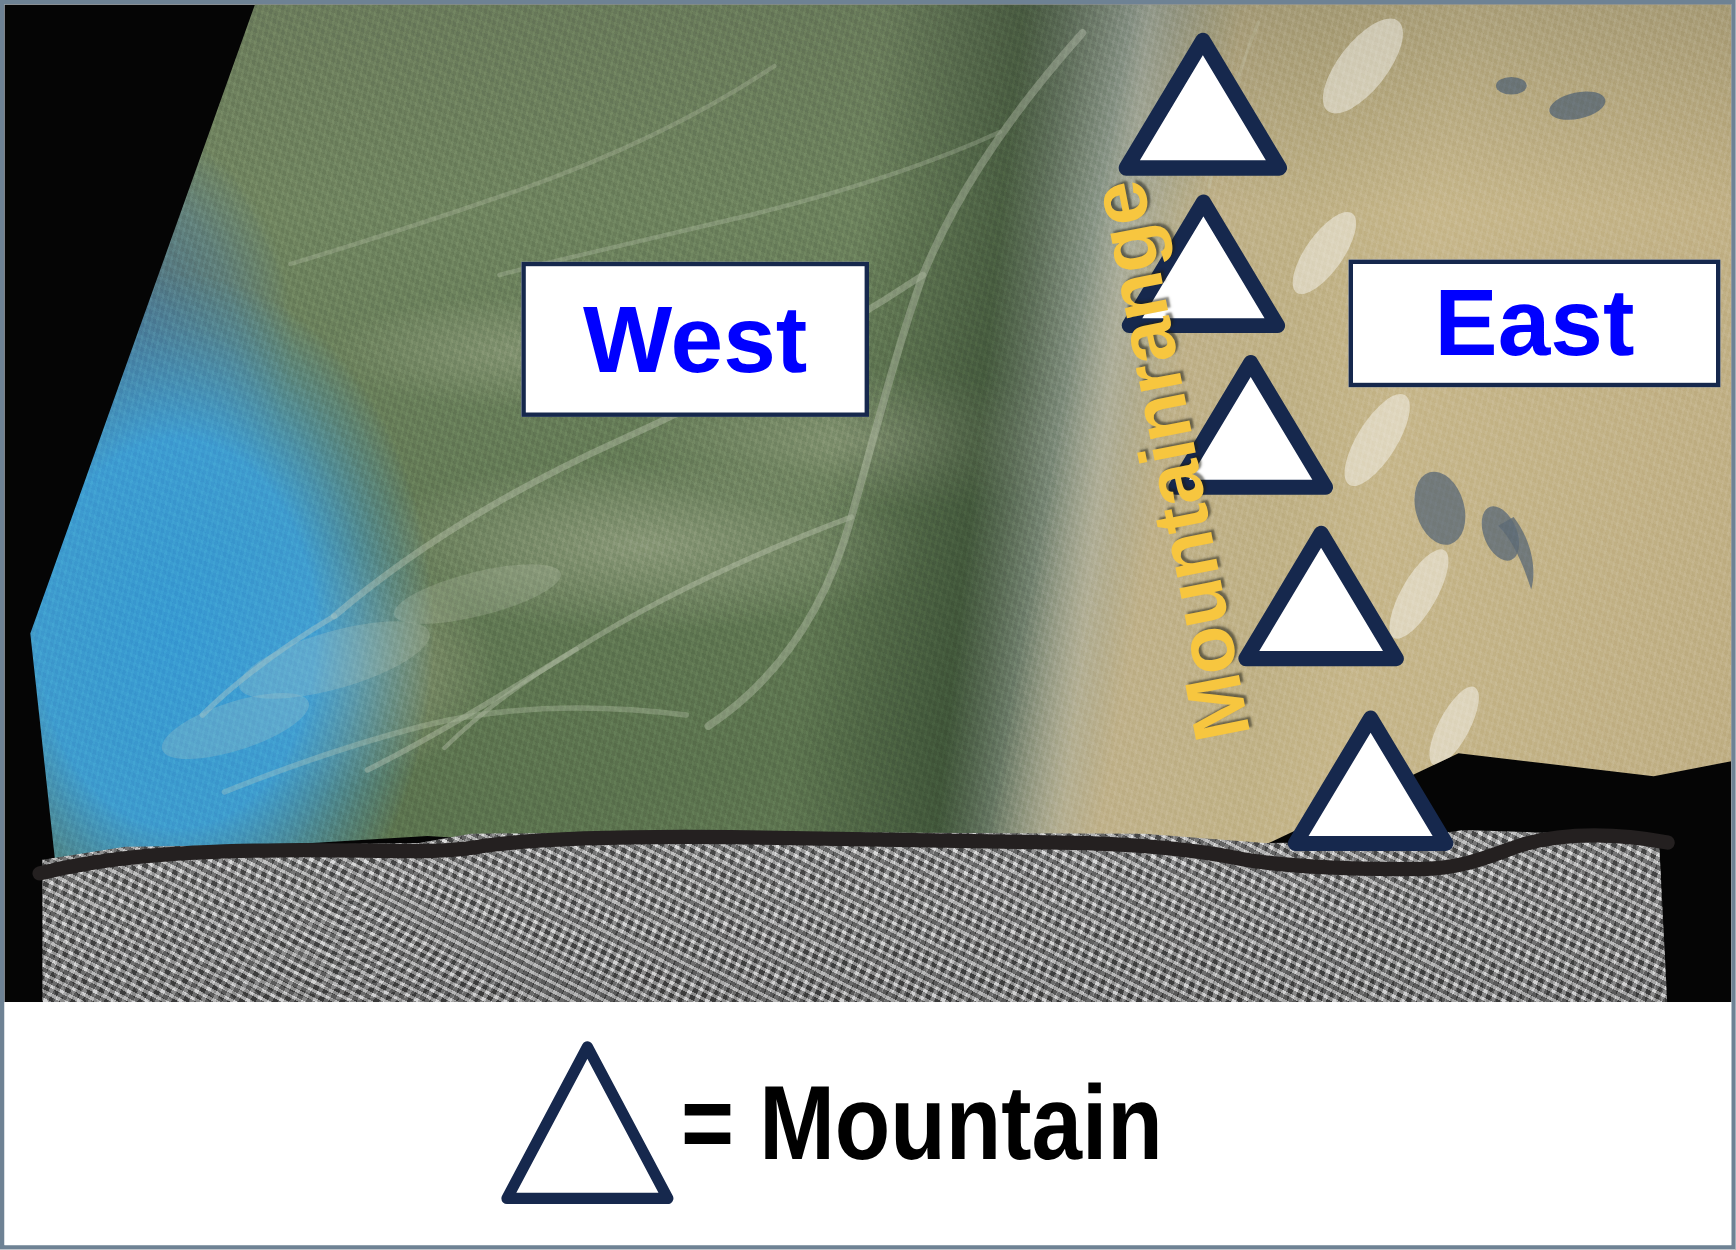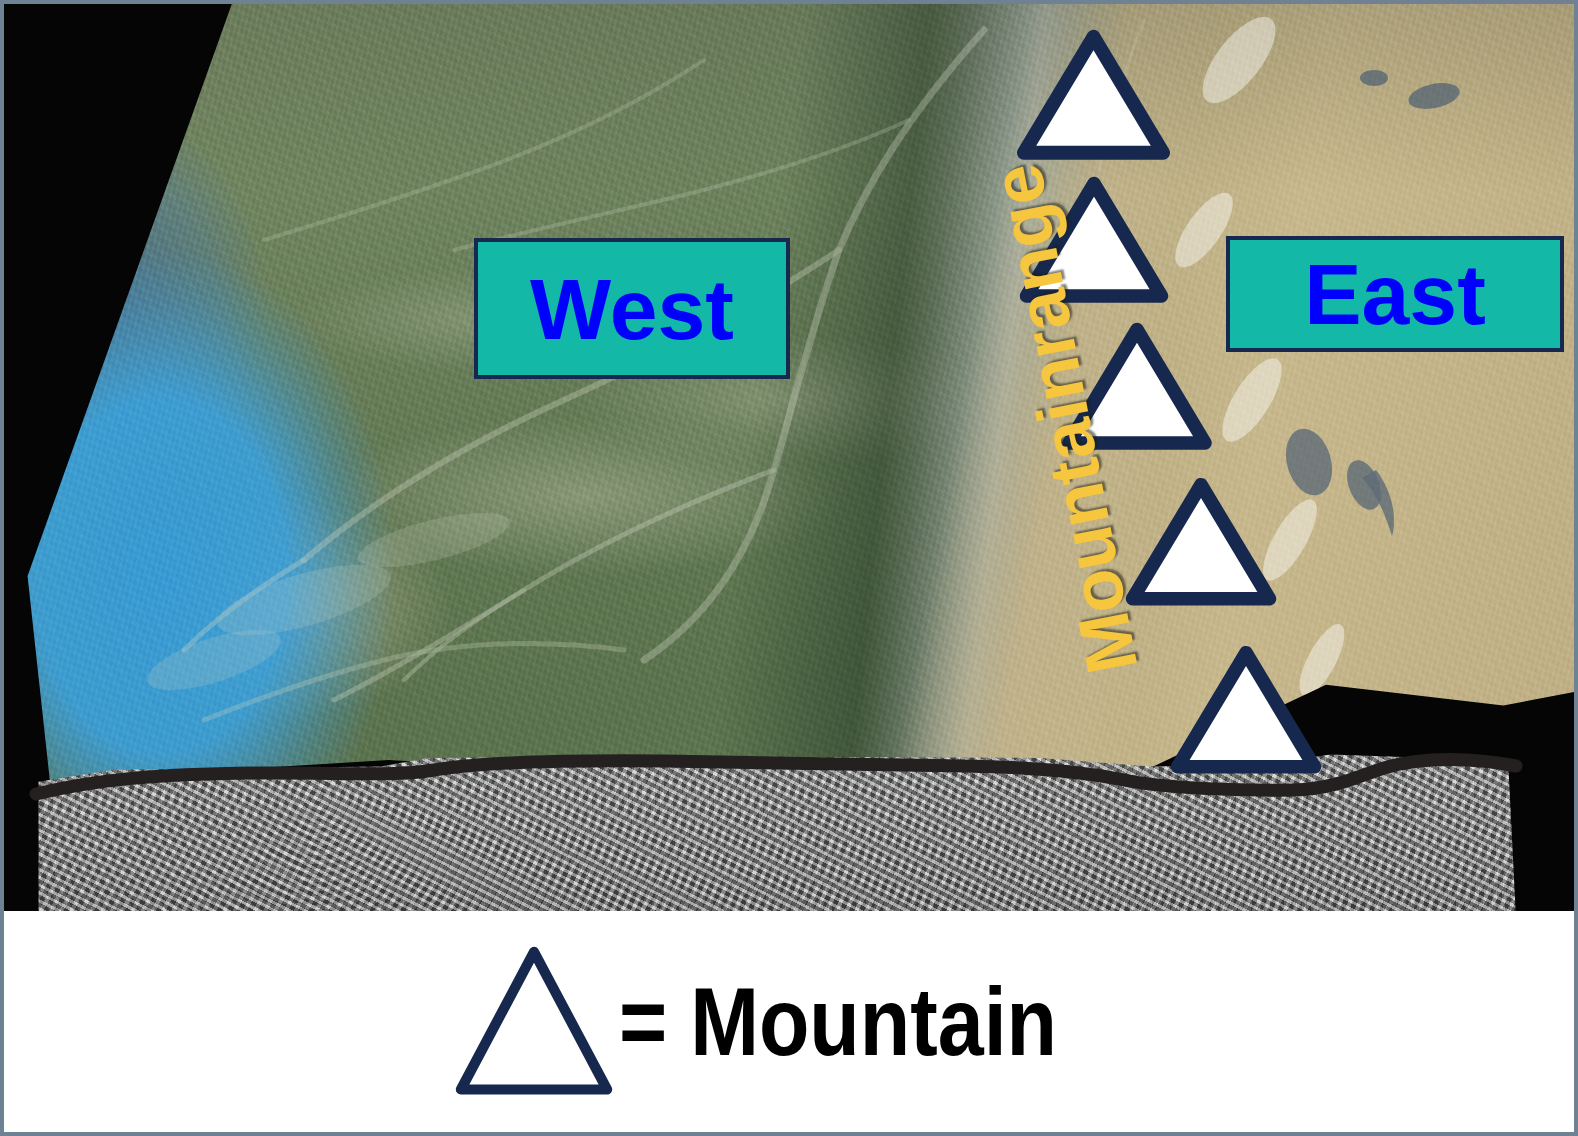--- a/index.html
+++ b/index.html
@@ -149,21 +149,21 @@
       repeating-linear-gradient(27deg, rgba(255,255,255,.30) 0 3px, rgba(0,0,0,.22) 3px 7px),
       repeating-linear-gradient(118deg, rgba(255,255,255,.22) 0 4px, rgba(0,0,0,.18) 4px 9px),
       repeating-radial-gradient(circle at 20% 30%, rgba(255,255,255,.18) 0 4px, rgba(0,0,0,.14) 4px 9px),
       linear-gradient(to bottom, #8e9092 0%, #8a8c8e 30%, #838587 65%, #797b7d 100%);
     filter: contrast(1.18) saturate(.14);
   }
 
   
   .dir-box {
     position: absolute;
-    background: #14b8a6;
+    background: #ffffff;
     border: 4px solid #16284d;
     display: flex;
     align-items: center;
     justify-content: center;
     box-sizing: border-box;
   }
   .dir-box span {
     color: #0000ff;
     font-weight: bold;
     font-size: 86px;

